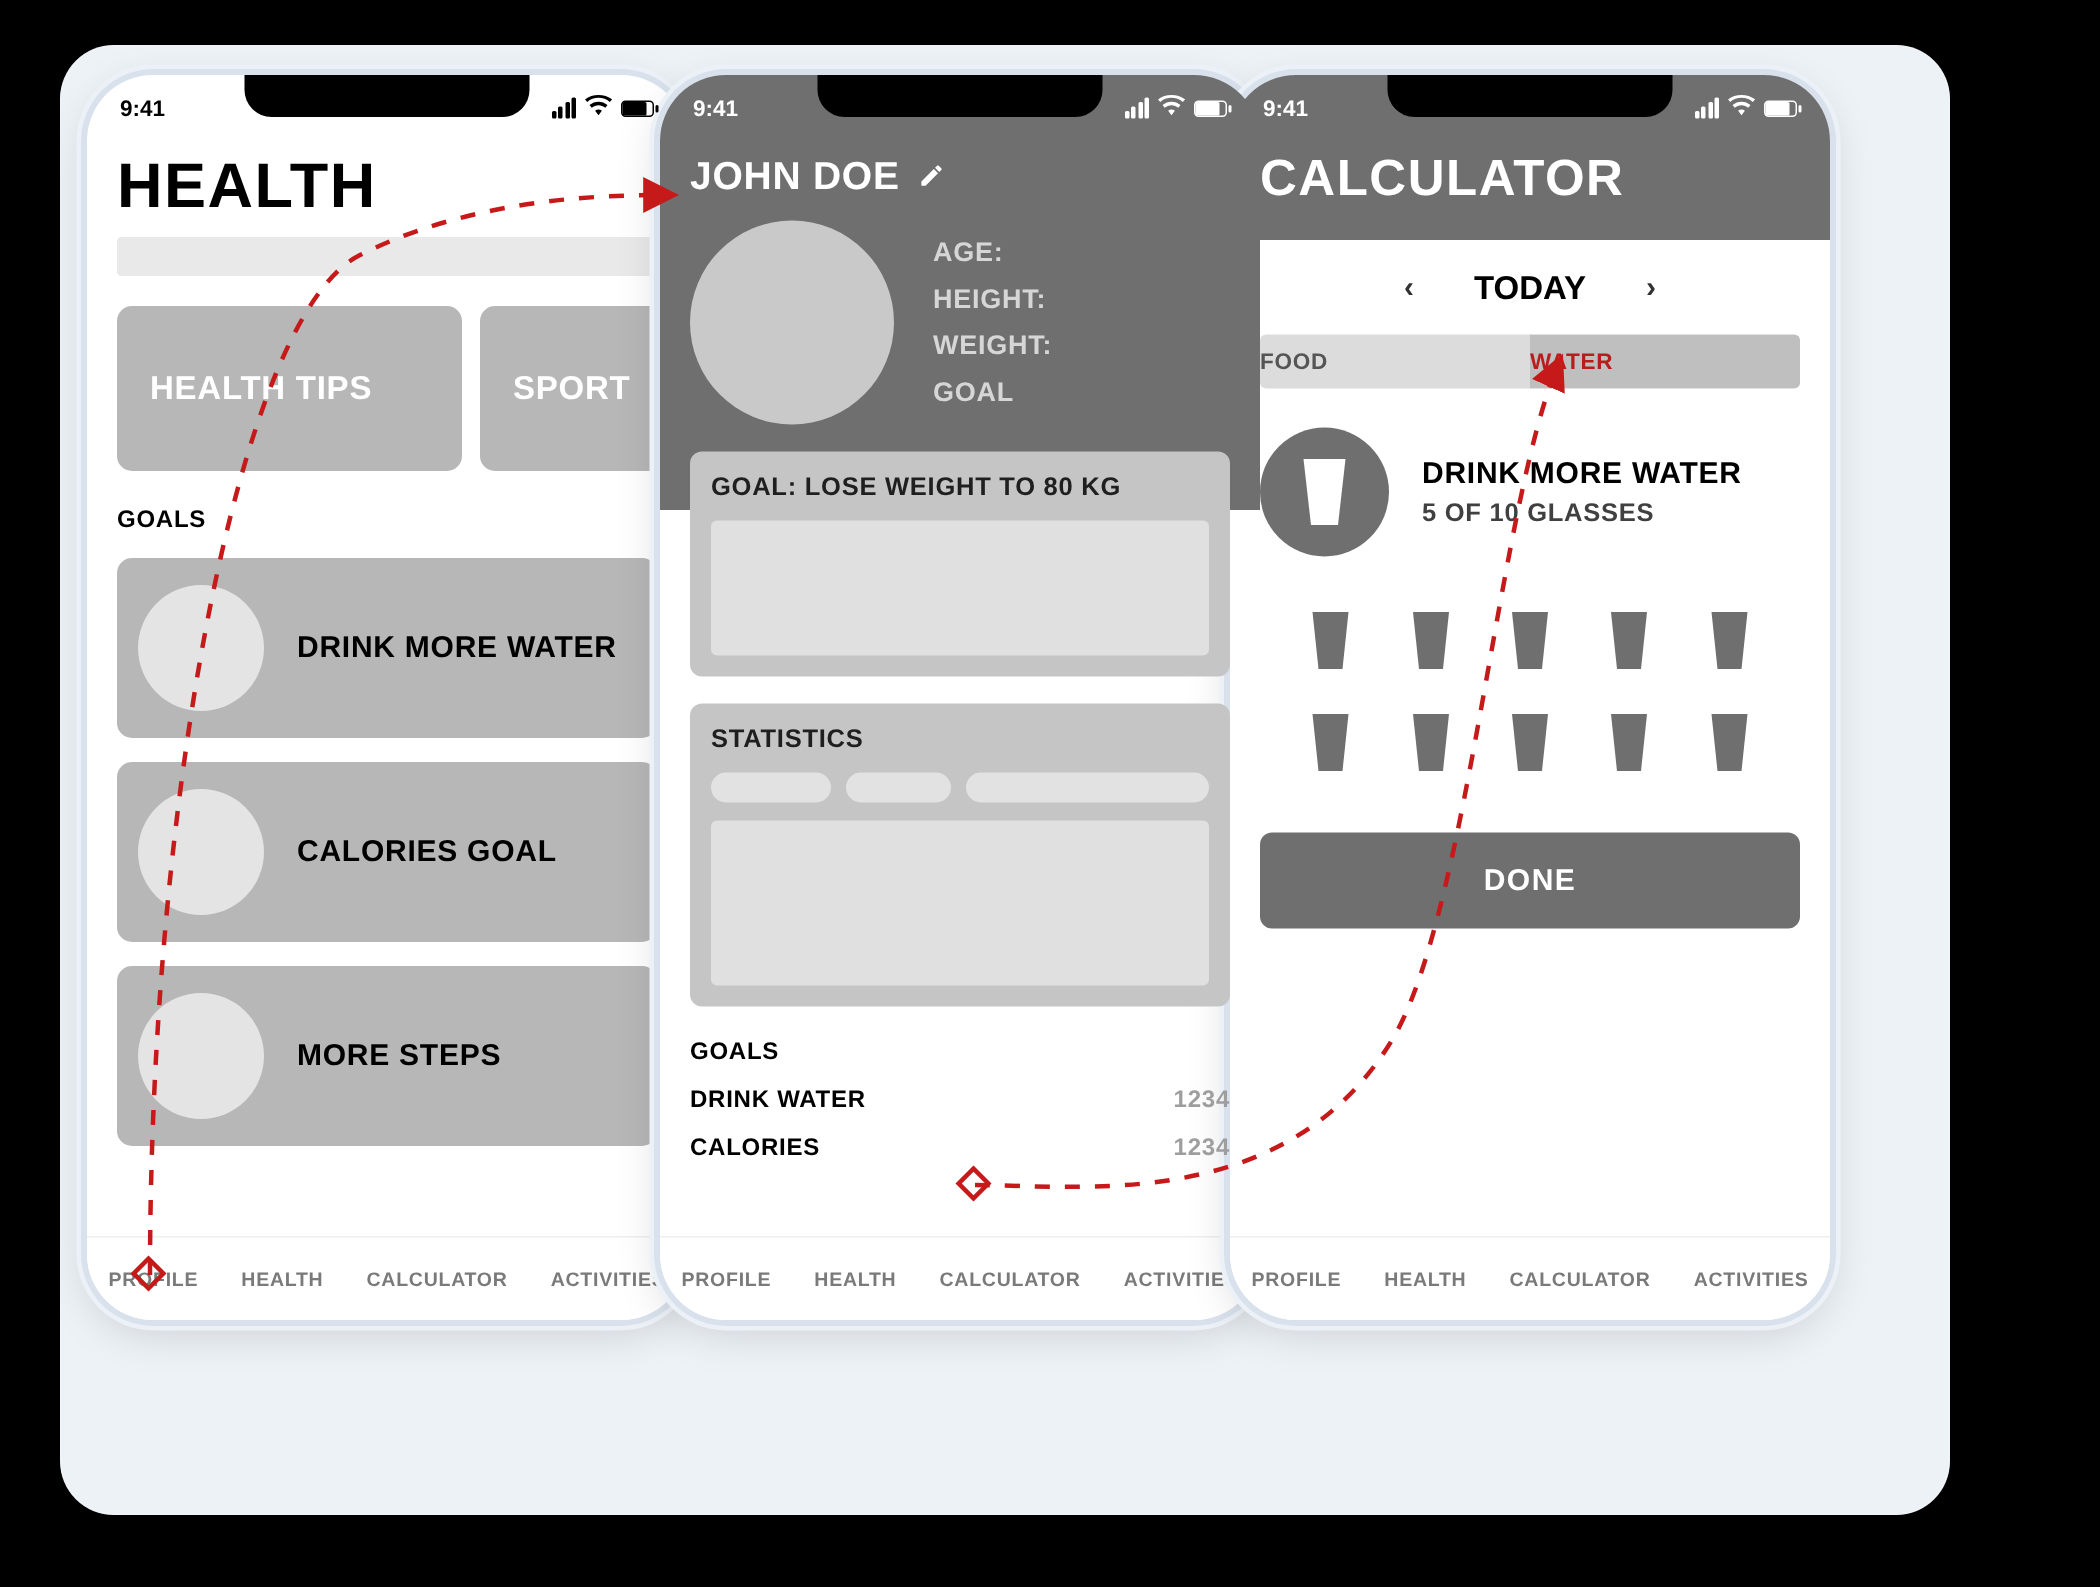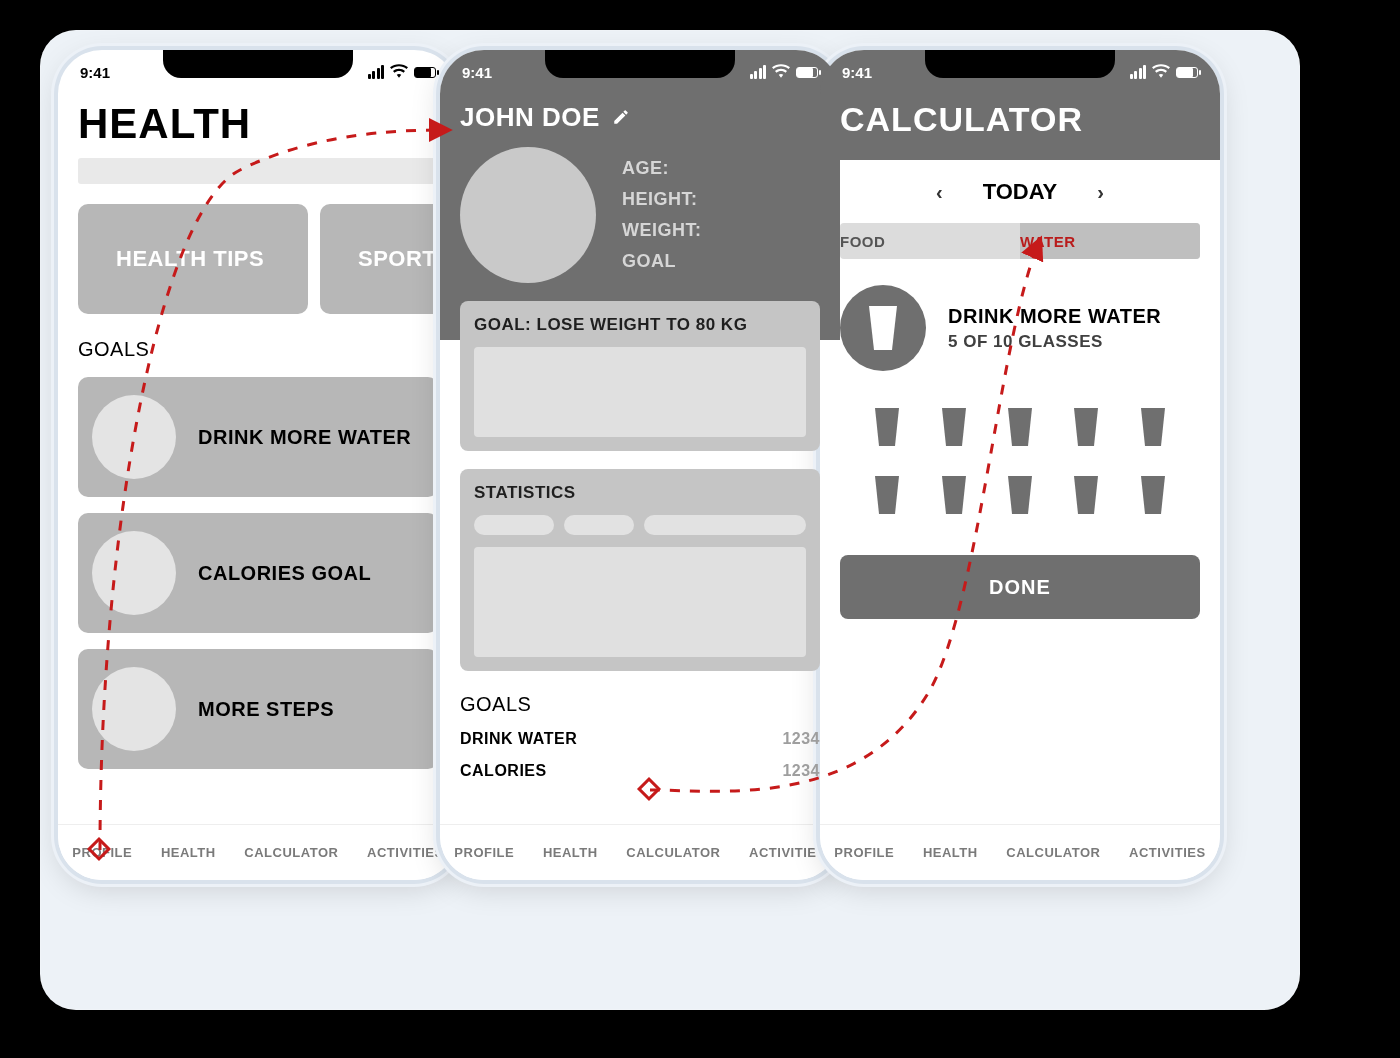--- a/index.html
+++ b/index.html
@@ -61,22 +61,22 @@
     background:#fff; display:flex; justify-content:space-around; align-items:center;
     font-size:13px; font-weight:700; color:#7a7a7a; letter-spacing:.5px;
     border-top:1px solid #eee;
   }
   .bottomnav span { white-space: nowrap; }
   
   .p1 .title { font-size:42px; font-weight:900; letter-spacing:1px; margin-top:6px; }
   .p1 .search { height:26px; background:#e9e9e9; border-radius:3px; margin-top:10px;}
   .p1 .tiles { display:flex; gap:12px; margin-top:20px;}
   .p1 .tile { flex:1; min-width:230px; height:110px; background:#b7b7b7; border-radius:10px;
-    display:flex; align-items:center; padding-left:38px; color:#fff; font-weight:800; font-size:22px; letter-spacing:.5px;}
-  .section-label { font-size:20px; font-weight:400; letter-spacing:.5px; margin-top:24px;}
+    display:flex; align-items:center; padding-left:22px; color:#fff; font-weight:800; font-size:22px; letter-spacing:.5px;}
+  .section-label { font-size:16px; font-weight:700; letter-spacing:.5px; margin-top:24px;}
   .goalcard { background:#b7b7b7; border-radius:10px; height:120px; margin-top:16px;
     display:flex; align-items:center; padding-left:14px; gap:22px;}
   .goalcard .circle{ width:84px;height:84px;border-radius:50%;background:#e4e4e4;}
   .goalcard .lbl{ font-weight:900; font-size:20px; letter-spacing:.5px;}
   
   .p2 .darkhead { position:absolute; top:0;left:0;right:0;height:290px; background:#6f6f6f; z-index:1;}
   .p2 .content { z-index:3; }
   .p2 .name { color:#fff; font-weight:800; font-size:26px; letter-spacing:.5px; display:flex;gap:12px;align-items:center; margin-top:8px;}
   .p2 .profile-row{ display:flex; gap:26px; margin-top:14px; align-items:center;}
   .p2 .avatar{ width:136px;height:136px;border-radius:50%;background:#c9c9c9;}

